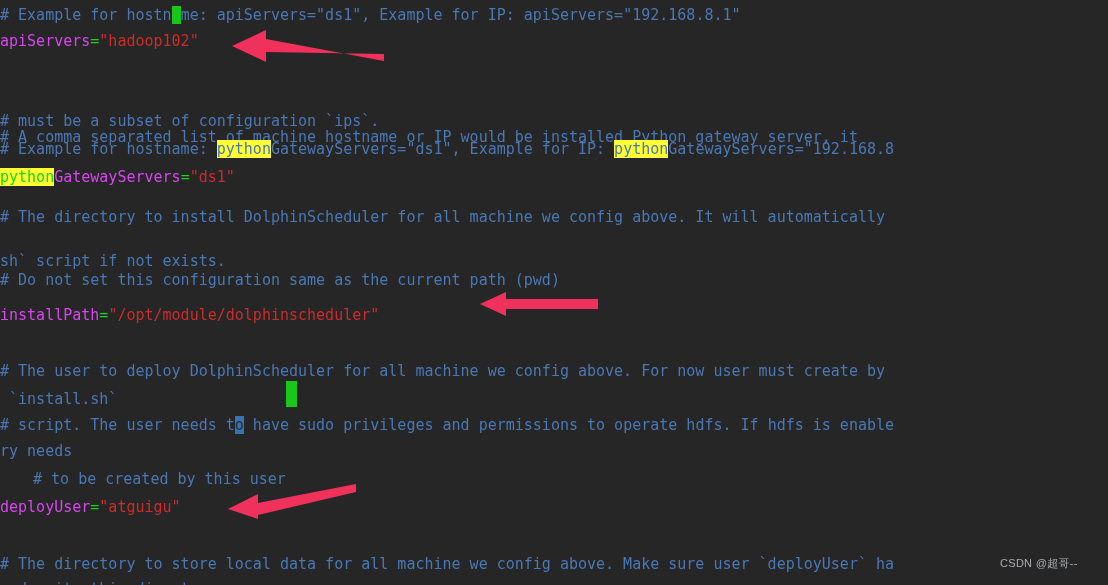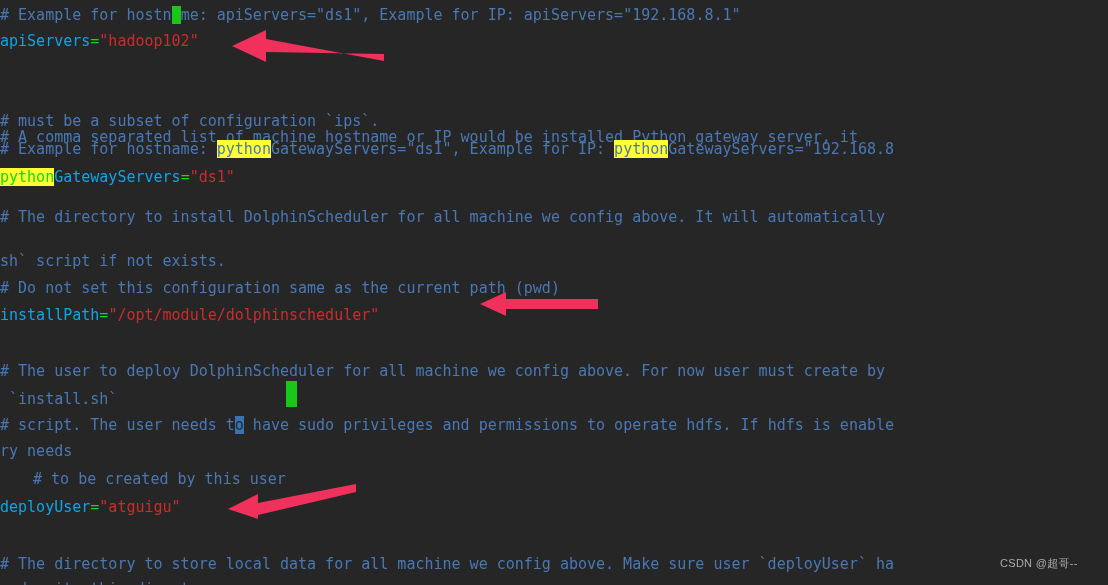--- a/index.html
+++ b/index.html
@@ -24,21 +24,21 @@
     position: absolute;
     left: 0;
     white-space: pre;
     font-family: "DejaVu Sans Mono", "Liberation Mono", monospace;
     font-size: 15px;
     line-height: 26px;
     height: 26px;
     letter-spacing: 0px;
   }
   .comment  { color: #4a78b5; }
-  .varname  { color: #0ea5e9; }
+  .varname  { color: #d946ef; }
   .op       { color: #18d718; }
   .strval   { color: #cf2b2b; }
   .hl-search {
     background: #ffff33;
     color: #4a78b5;
   }
   .hl-search-green {
     background: #ffff33;
     color: #18d718;
   }
@@ -79,21 +79,21 @@
       <div class="line" style="top: 2px;"><span class="comment"># Example for hostn</span><span class="hl-cursor-a">a</span><span class="comment">me: apiServers="ds1", Example for IP: apiServers="192.168.8.1"</span></div>
       <div class="line" style="top: 28px;"><span class="varname">apiServers</span><span class="op">=</span><span class="strval">"hadoop102"</span></div>
       <div class="line" style="top: 54px;"></div>
       <div class="line" style="top: 80px; margin-top: 44px;"><span class="comment"># A comma separated list of machine hostname or IP would be installed Python gateway server, it</span></div>
       <div class="line" style="top: 108px;"><span class="comment"># must be a subset of configuration `ips`.</span></div>
       <div class="line" style="top: 136px;"><span class="comment"># Example for hostname: </span><span class="hl-search">python</span><span class="comment">GatewayServers="ds1", Example for IP: </span><span class="hl-search">python</span><span class="comment">GatewayServers="192.168.8</span></div>
       <div class="line" style="top: 164px;"><span class="hl-search-green">python</span><span class="varname">GatewayServers</span><span class="op">=</span><span class="strval">"ds1"</span></div>
       <div class="line" style="top: 192px;"></div>
       <div class="line" style="top: 204px;"><span class="comment"># The directory to install DolphinScheduler for all machine we config above. It will automatically</span></div>
       <div class="line" style="top: 248px;"><span class="comment">sh` script if not exists.</span></div>
-      <div class="line" style="top: 267px; margin-top: 8px;"><span class="comment"># Do not set this configuration same as the current path (pwd)</span></div>
+      <div class="line" style="top: 267px;"><span class="comment"># Do not set this configuration same as the current path (pwd)</span></div>
       <div class="line" style="top: 302px;"><span class="varname">installPath</span><span class="op">=</span><span class="strval">"/opt/module/dolphinscheduler"</span></div>
       <div class="line" style="top: 330px;"></div>
       <div class="line" style="top: 358px;"><span class="comment"># The user to deploy DolphinScheduler for all machine we config above. For now user must create by</span></div>
       <div class="line" style="top: 386px;"><span class="comment"> `install.sh`</span></div>
       <div class="line" style="top: 412px;"><span class="comment"># script. The user needs t</span><span class="hl-sel">o</span><span class="comment"> have sudo privileges and permissions to operate hdfs. If hdfs is enable</span></div>
       <div class="line" style="top: 438px;"><span class="comment">ry needs</span></div>
       <div class="line" style="top: 466px; padding-left: 33px;"><span class="comment"># to be created by this user</span></div>
       <div class="line" style="top: 494px;"><span class="varname">deployUser</span><span class="op">=</span><span class="strval">"atguigu"</span></div>
       <div class="line" style="top: 520px;"></div>
       <div class="line" style="top: 532px; margin-top: 19px;"><span class="comment"># The directory to store local data for all machine we config above. Make sure user `deployUser` ha</span></div>

